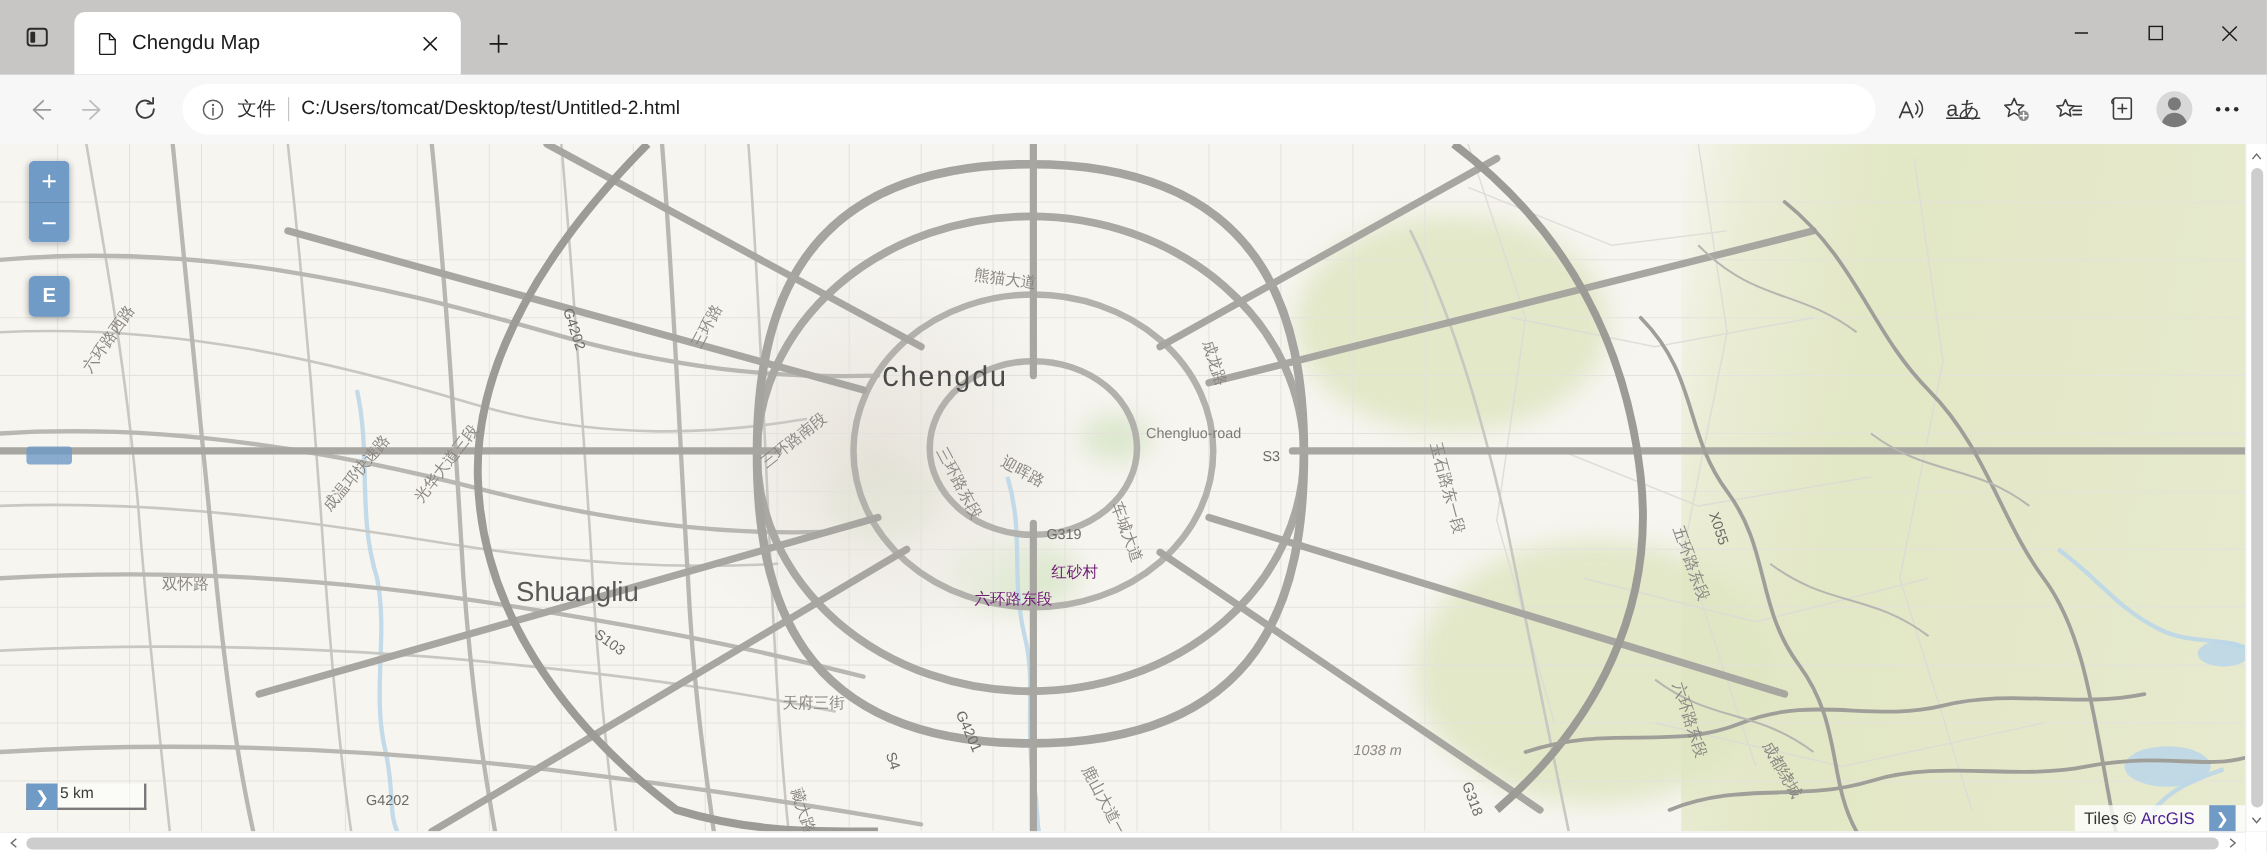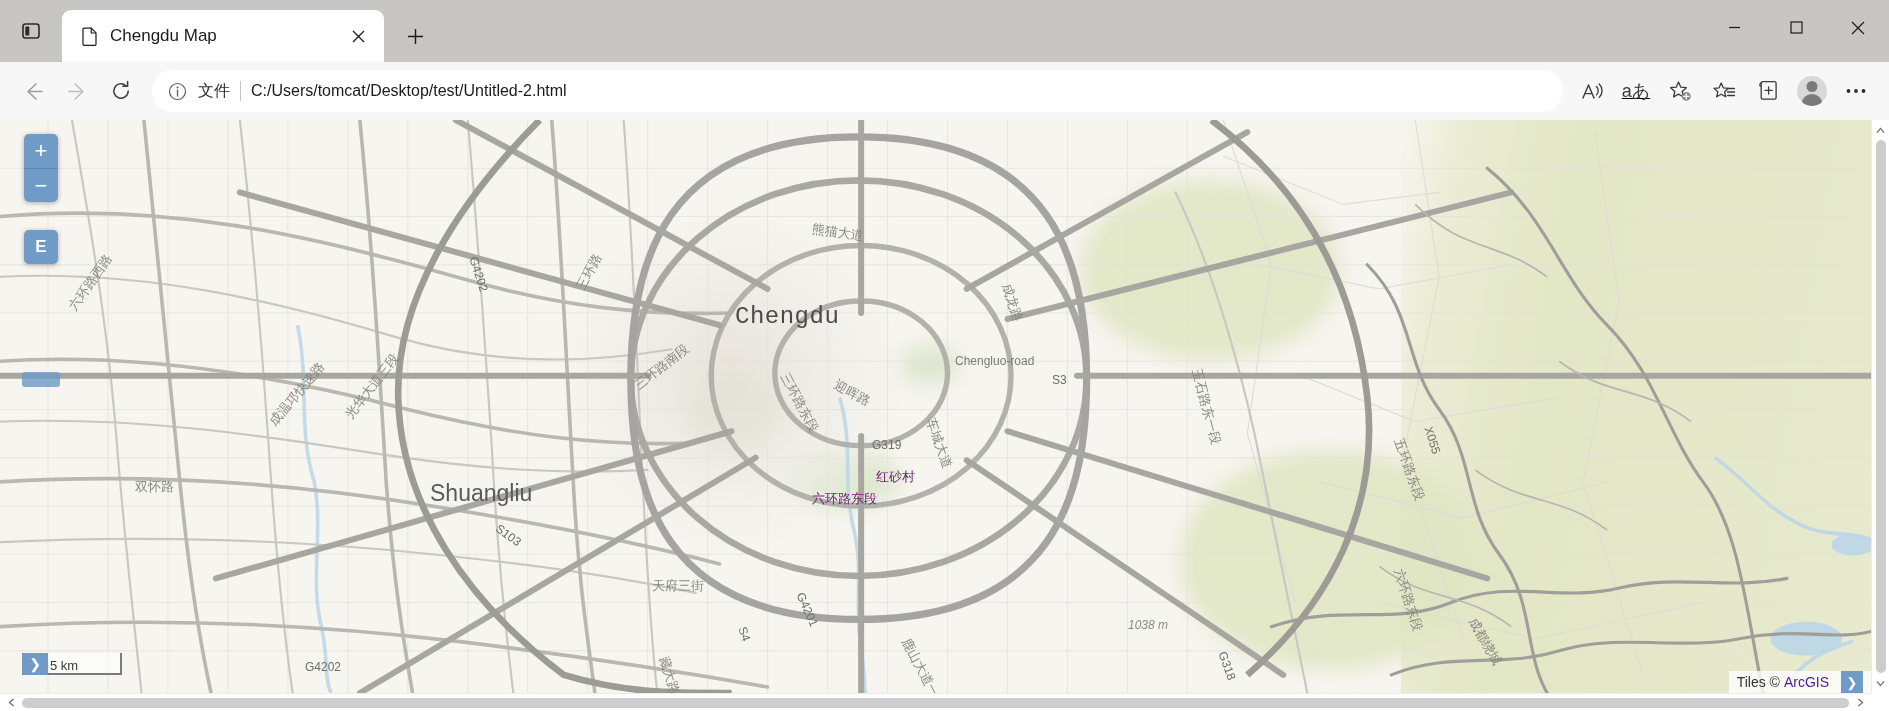--- a/index.html
+++ b/index.html
@@ -147,21 +147,21 @@
     box-shadow: 0 1px 5px rgba(0,0,0,0.3);
   }
   .ghost-ctrl {
     position:absolute; left:22px; top:252px; width:38px; height:15px;
     background:#6f9bc6; opacity:0.82; border-radius:3px;
   }
 
   .scale-ctrl {
     position:absolute; left:22px; bottom:18px; height:22px;
     border:2px solid #7a7a7a; border-top:none; background:rgba(255,255,255,0.55);
-    color:#3a3a3a; font-size:13px; display:flex; align-items:flex-end;
+    color:#3a3a3a; font-size:13px; display:flex; align-items:flex-start;
     padding-left:26px; padding-right:10px; box-sizing:border-box; min-width:100px;
   }
   .scale-toggle {
     position:absolute; left:22px; bottom:18px; width:26px; height:22px;
     background:#6f9bc6; color:#fff; display:flex; align-items:center; justify-content:center;
     font-size:14px; cursor:pointer; border-radius:2px 0 0 2px;
   }
 
   .attribution {
     position:absolute; right:0; bottom:0; height:22px;

